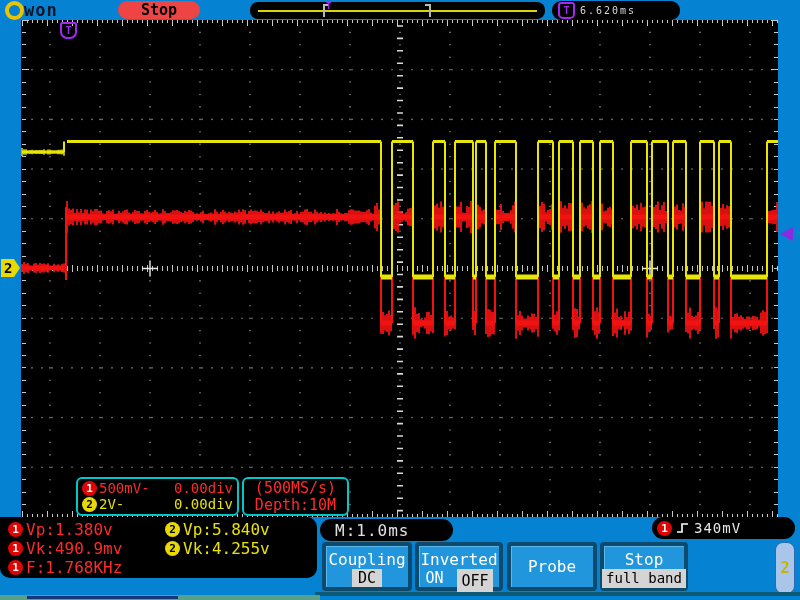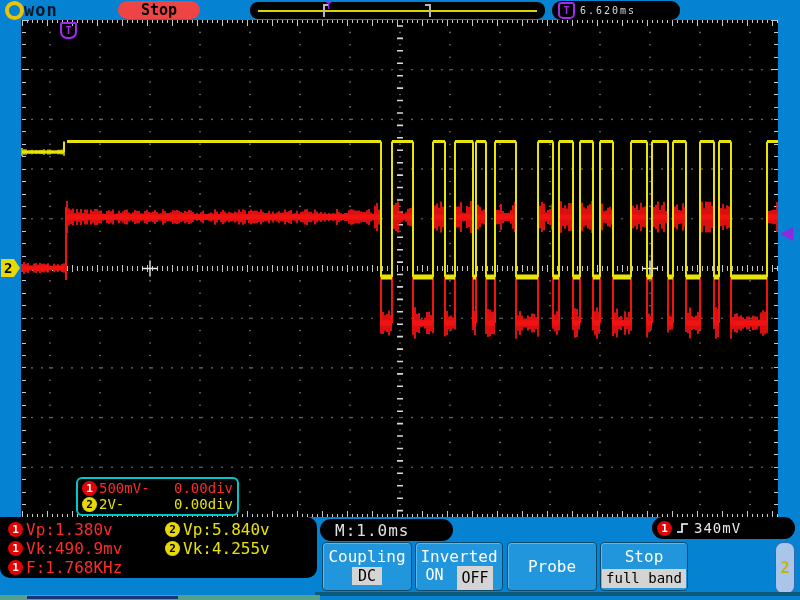--- a/index.html
+++ b/index.html
@@ -51,21 +51,21 @@
   #measbox{left:0px;top:517px;width:317px;height:61px;background:#000;border-radius:0 10px 10px 10px;
            padding:3px 0 0 8px;box-sizing:border-box;}
   .mrow{display:flex;align-items:center;height:19px;font-size:16px;}
   .mrow .c1{display:flex;align-items:center;gap:3px;width:157px;}
   .mrow .c2{display:flex;align-items:center;gap:3px;}
   
   #m-pill{left:320px;top:519px;width:118px;height:22px;border-radius:11px;color:#e0e0e0;
           font-size:16px;letter-spacing:1px;padding-left:15px;}
   #tl-pill{left:652px;top:517px;width:138px;height:22px;border-radius:11px;padding-left:5px;gap:4px;}
   #tl-pill .lvl{color:#e8e8e8;font-size:14px;letter-spacing:1px;}
-  .menu-btn{top:542px;height:49px;background:#2196dc;border:1px solid #0c4a6e;border-radius:4px;
+  .menu-btn{top:542px;height:49px;background:#2196dc;border:4px solid #0c4a6e;border-radius:4px;
       box-shadow:inset 1px 1px 0 #5cb7ea;box-sizing:border-box;color:#fff;font-size:16px;
       display:flex;flex-direction:column;align-items:center;justify-content:space-between;
       padding:4px 0 5px 0;cursor:pointer;}
   .menu-btn .val{background:#d4d4d4;color:#000;font-size:15px;padding:0 6px;line-height:18px;}
   #btn-coupling{left:322px;width:90px;}
   #btn-inverted{left:415px;width:88px;}
   #btn-inverted .onoff{display:flex;gap:14px;font-size:15px;}
   #btn-inverted .onoff .off{background:#d4d4d4;color:#000;padding:3px 4px;line-height:18px;}
   #btn-probe{left:507px;width:90px;justify-content:center;}
   #btn-limit{left:600px;width:88px;padding-bottom:2px;}
@@ -221,20 +221,24 @@
       <span class="sp"></span>
       <span>0.00div</span>
     </div>
     <div class="chrow yel-t">
       <span class="badge y">2</span>
       <span>2V-</span>
       <span class="sp"></span>
       <span>0.00div</span>
     </div>
   </div>
+  <div class="abs cyanbox" id="acqbox">
+    <div>(500MS/s)</div>
+    <div>Depth:10M</div>
+  </div>
 
   <div class="abs" id="measbox">
     <div class="mrow">
       <span class="c1 red-t">
           <span class="badge r">1</span>
         <span>Vp:1.380v</span>
         </span>
       <span class="c2 yel-t">
           <span class="badge y">2</span>
         <span>Vp:5.840v</span>

